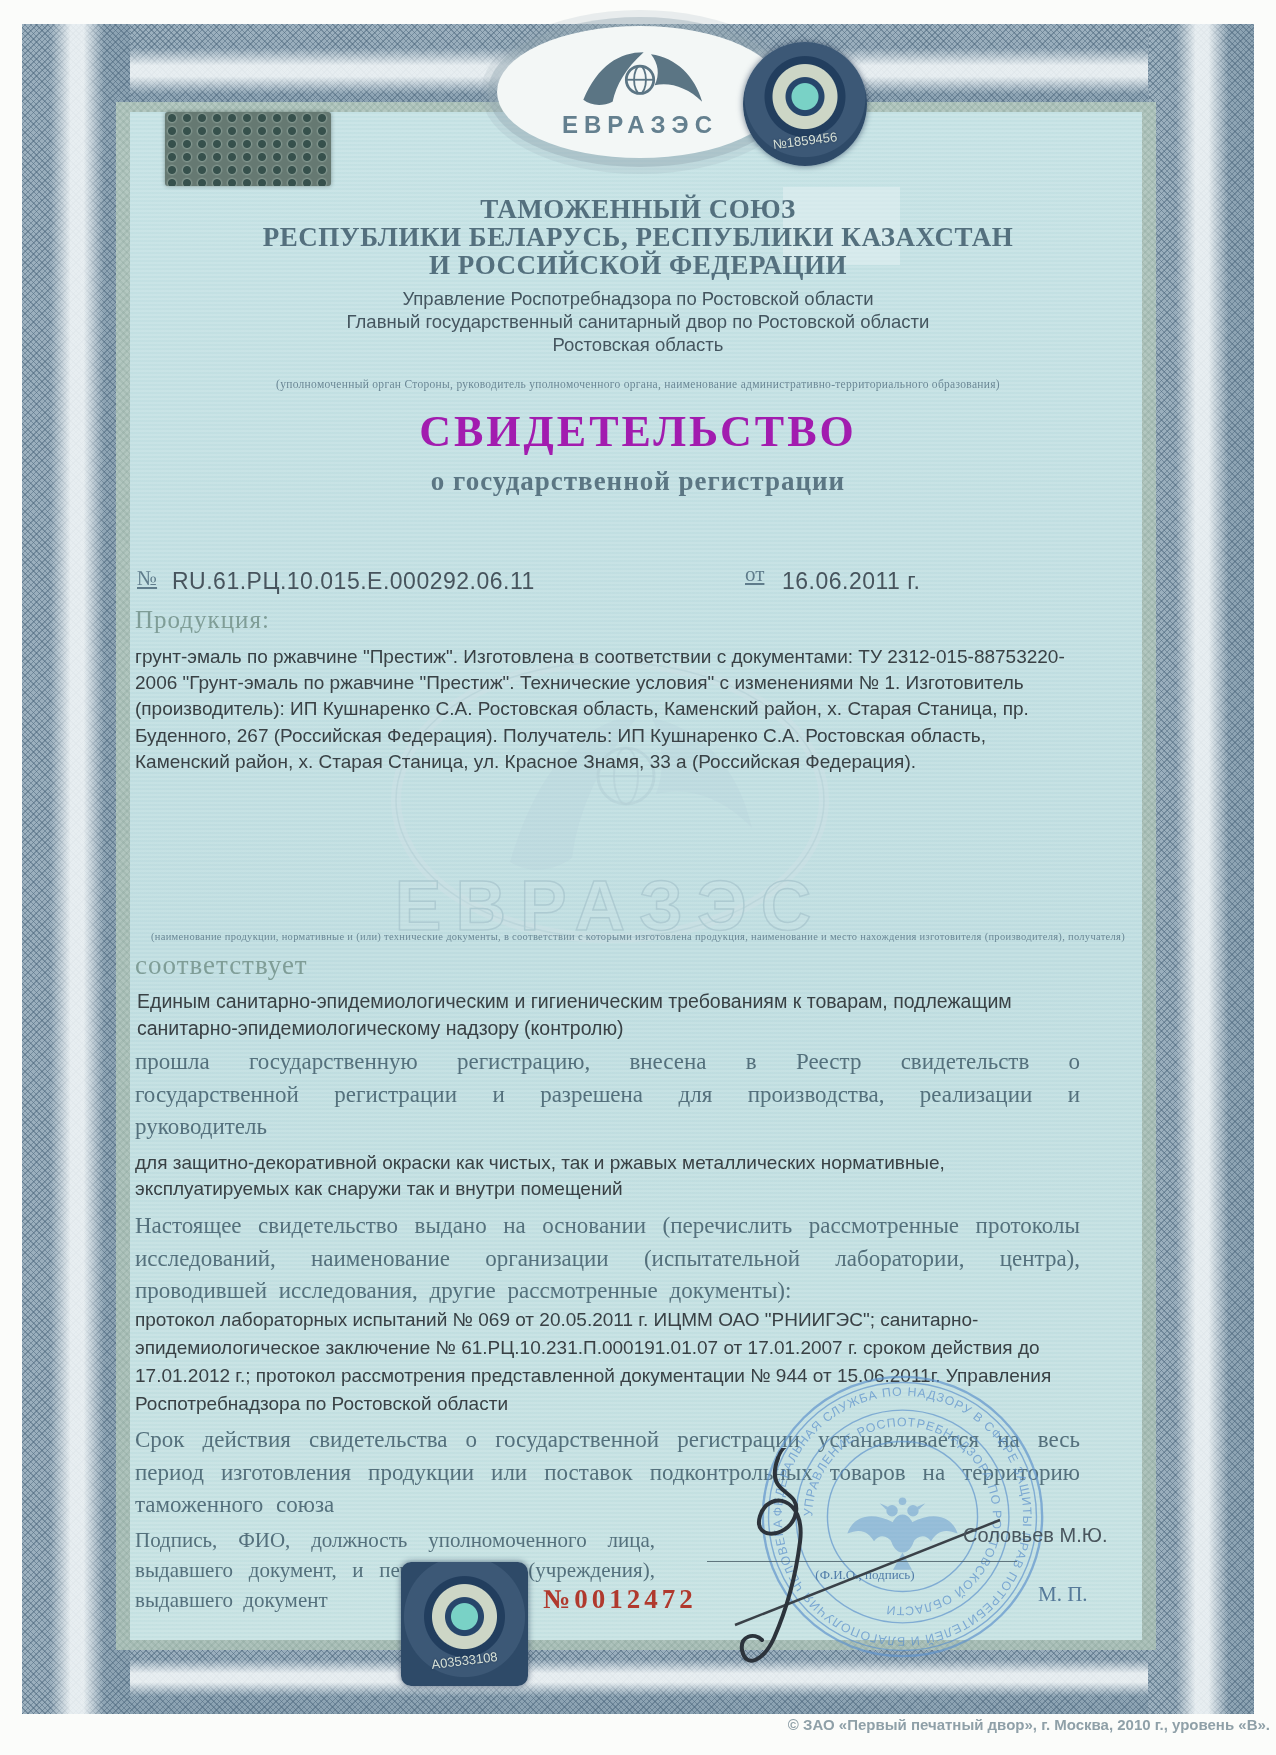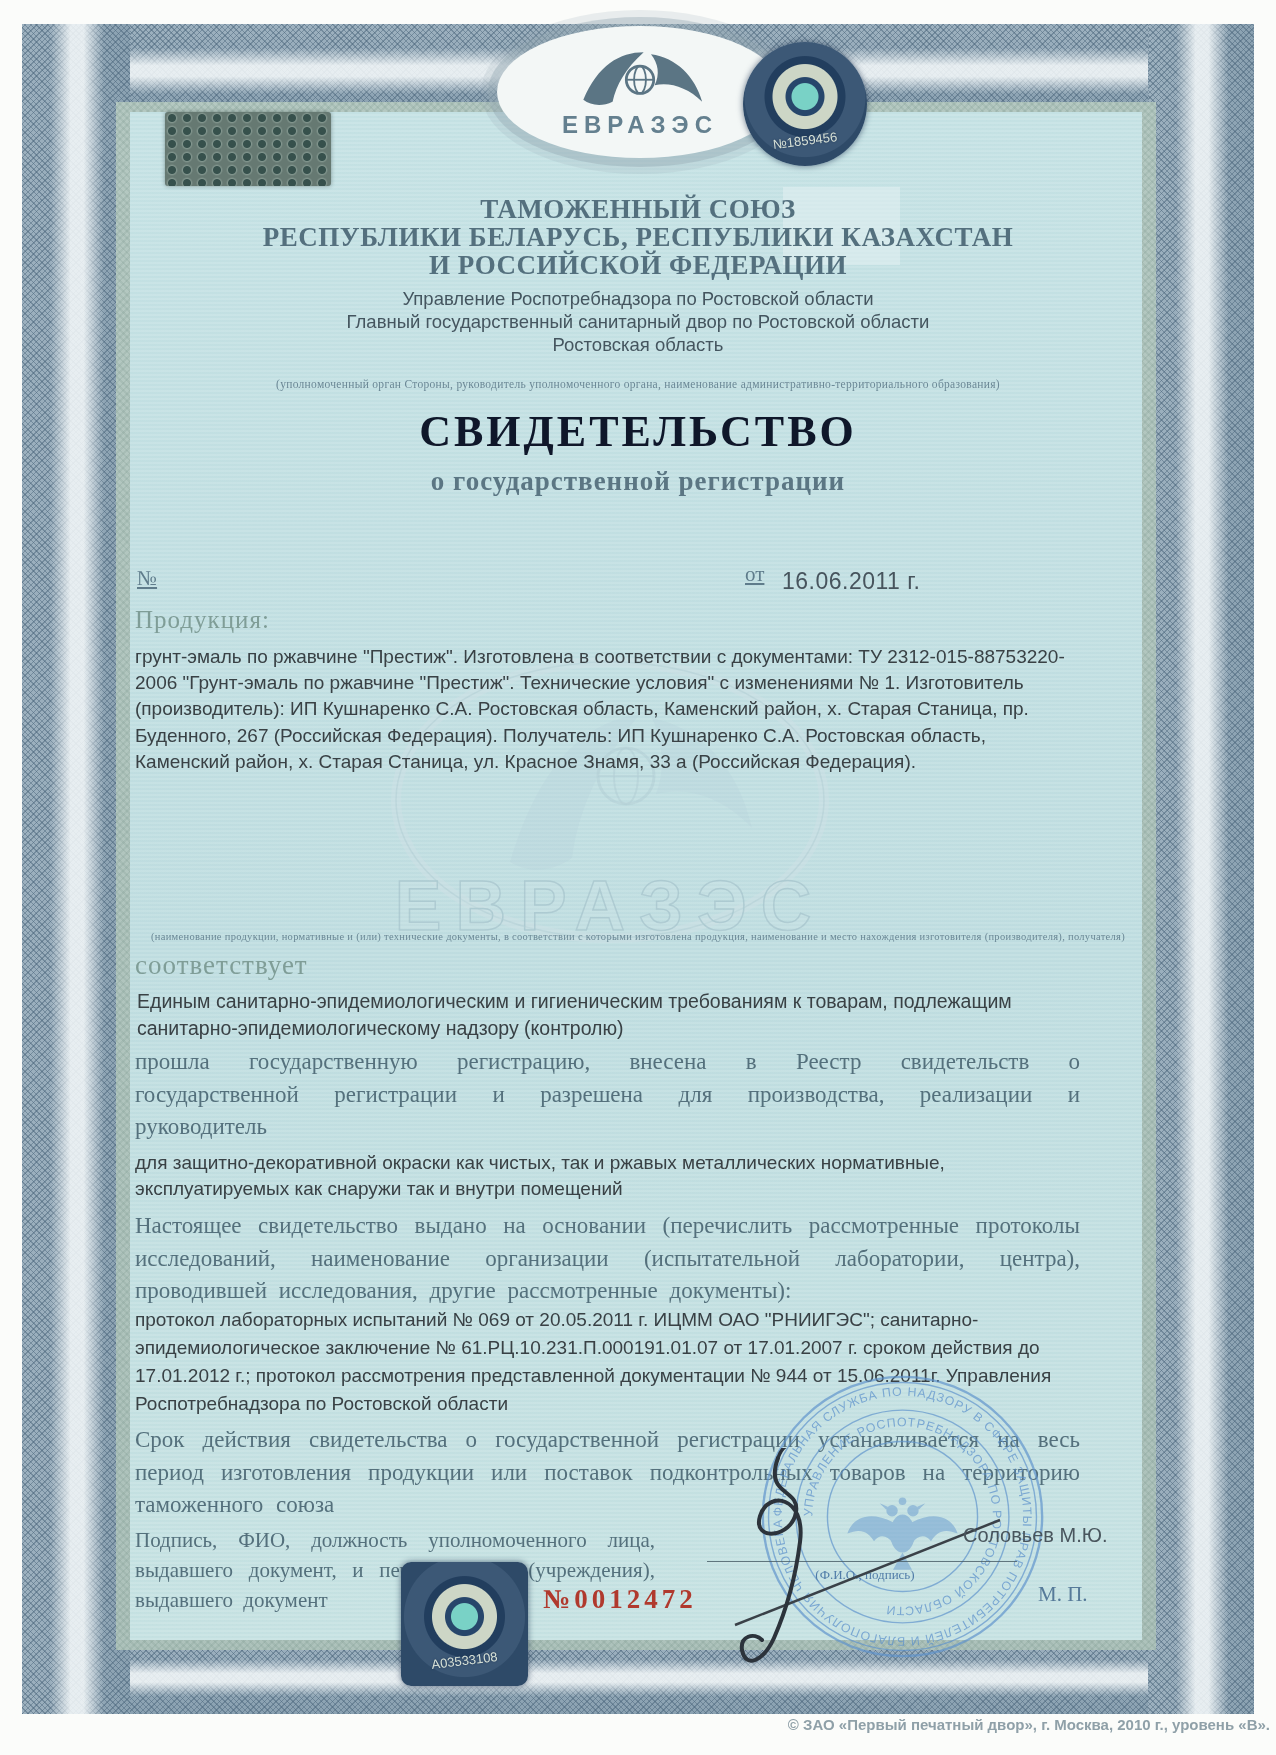--- a/index.html
+++ b/index.html
@@ -55,21 +55,21 @@
       text-shadow:0 0 2px #1d3350;transform:rotate(-7deg);}
   .scan-artifact{position:absolute;left:783px;top:187px;width:117px;height:78px;
       background:rgba(228,240,242,.55);}
 
   
   .abs{position:absolute;z-index:2;}
   .ctr{left:130px;width:1016px;text-align:center;}
   .hline{font-weight:bold;font-size:27px;color:#54707e;letter-spacing:.5px;}
   .org{font-family:"Liberation Sans",sans-serif;font-size:18.5px;color:#44555f;}
   .cap{font-size:11.5px;color:#6a8795;letter-spacing:.3px;}
-  .title{font-weight:bold;font-size:44px;color:#0f172a;letter-spacing:3px;}
+  .title{font-weight:bold;font-size:44px;color:#a21caf;letter-spacing:3px;}
   .subtitle{font-weight:bold;font-size:27px;color:#5b7683;letter-spacing:1px;}
   .reglabel{font-size:21px;color:#5f7c8b;text-decoration:underline;}
   .regval{font-family:"Liberation Sans",sans-serif;font-size:23px;color:#47545d;letter-spacing:.5px;}
   .fheading{font-size:25px;color:#7f9d97;letter-spacing:1px;}
   .body-sans{font-family:"Liberation Sans",sans-serif;font-size:19px;line-height:1.38;color:#394145;}
   .serifpar{font-size:23px;line-height:1.42;color:#54707c;text-align:justify;text-align-last:left;}
   .red-serial{font-size:27px;letter-spacing:4px;color:#b0392d;font-weight:bold;z-index:5;}
   .footer{position:absolute;right:6px;top:1716px;font-family:"Liberation Sans",sans-serif;
       font-weight:bold;font-size:15px;color:#8fa0a8;z-index:2;}
   .sig-line{position:absolute;left:707px;top:1561px;width:310px;height:1px;
@@ -119,20 +119,21 @@
   <div class="abs ctr hline" style="top:250px">И РОССИЙСКОЙ ФЕДЕРАЦИИ</div>
   <div class="abs ctr org" style="top:288px">Управление Роспотребнадзора по Ростовской области</div>
   <div class="abs ctr org" style="top:311px">Главный государственный санитарный двор по Ростовской области</div>
   <div class="abs ctr org" style="top:334px">Ростовская область</div>
   <div class="abs ctr cap" style="top:378px">(уполномоченный орган Стороны, руководитель уполномоченного органа, наименование административно-территориального образования)</div>
 
   <div class="abs ctr title" style="top:406px">СВИДЕТЕЛЬСТВО</div>
   <div class="abs ctr subtitle" style="top:466px">о государственной регистрации</div>
 
   <div class="abs reglabel" style="left:137px;top:566px">№</div>
+  <div class="abs regval" style="left:172px;top:568px">RU.61.РЦ.10.015.Е.000292.06.11</div>
   <div class="abs reglabel" style="left:745px;top:562px">от</div>
   <div class="abs regval" style="left:782px;top:568px">16.06.2011 г.</div>
 
   <div class="abs fheading" style="left:135px;top:606px">Продукция:</div>
   <div class="abs body-sans" style="left:135px;top:644px;width:942px">грунт-эмаль по ржавчине "Престиж". Изготовлена в соответствии с документами: ТУ 2312-015-88753220-2006 "Грунт-эмаль по ржавчине "Престиж". Технические условия" с изменениями № 1. Изготовитель (производитель): ИП Кушнаренко С.А. Ростовская область, Каменский район, х. Старая Станица, пр. Буденного, 267 (Российская Федерация).  Получатель: ИП Кушнаренко С.А. Ростовская область, Каменский район, х. Старая Станица, ул. Красное Знамя, 33 а (Российская Федерация).</div>
 
   <svg class="wm" width="560" height="300" viewBox="0 0 560 300">
     <ellipse cx="280" cy="148" rx="214" ry="138" fill="none" stroke="#cfe0e5" stroke-width="10" opacity=".8"></ellipse>
     <ellipse cx="280" cy="148" rx="214" ry="138" fill="none" stroke="#a9c3cc" stroke-width="1.5" opacity=".6"></ellipse>
     <path d="M180,210 C210,110 255,70 310,62 C268,112 248,160 242,206 C220,222 196,220 180,210 Z" fill="#b3cdd6" opacity=".45"></path>

